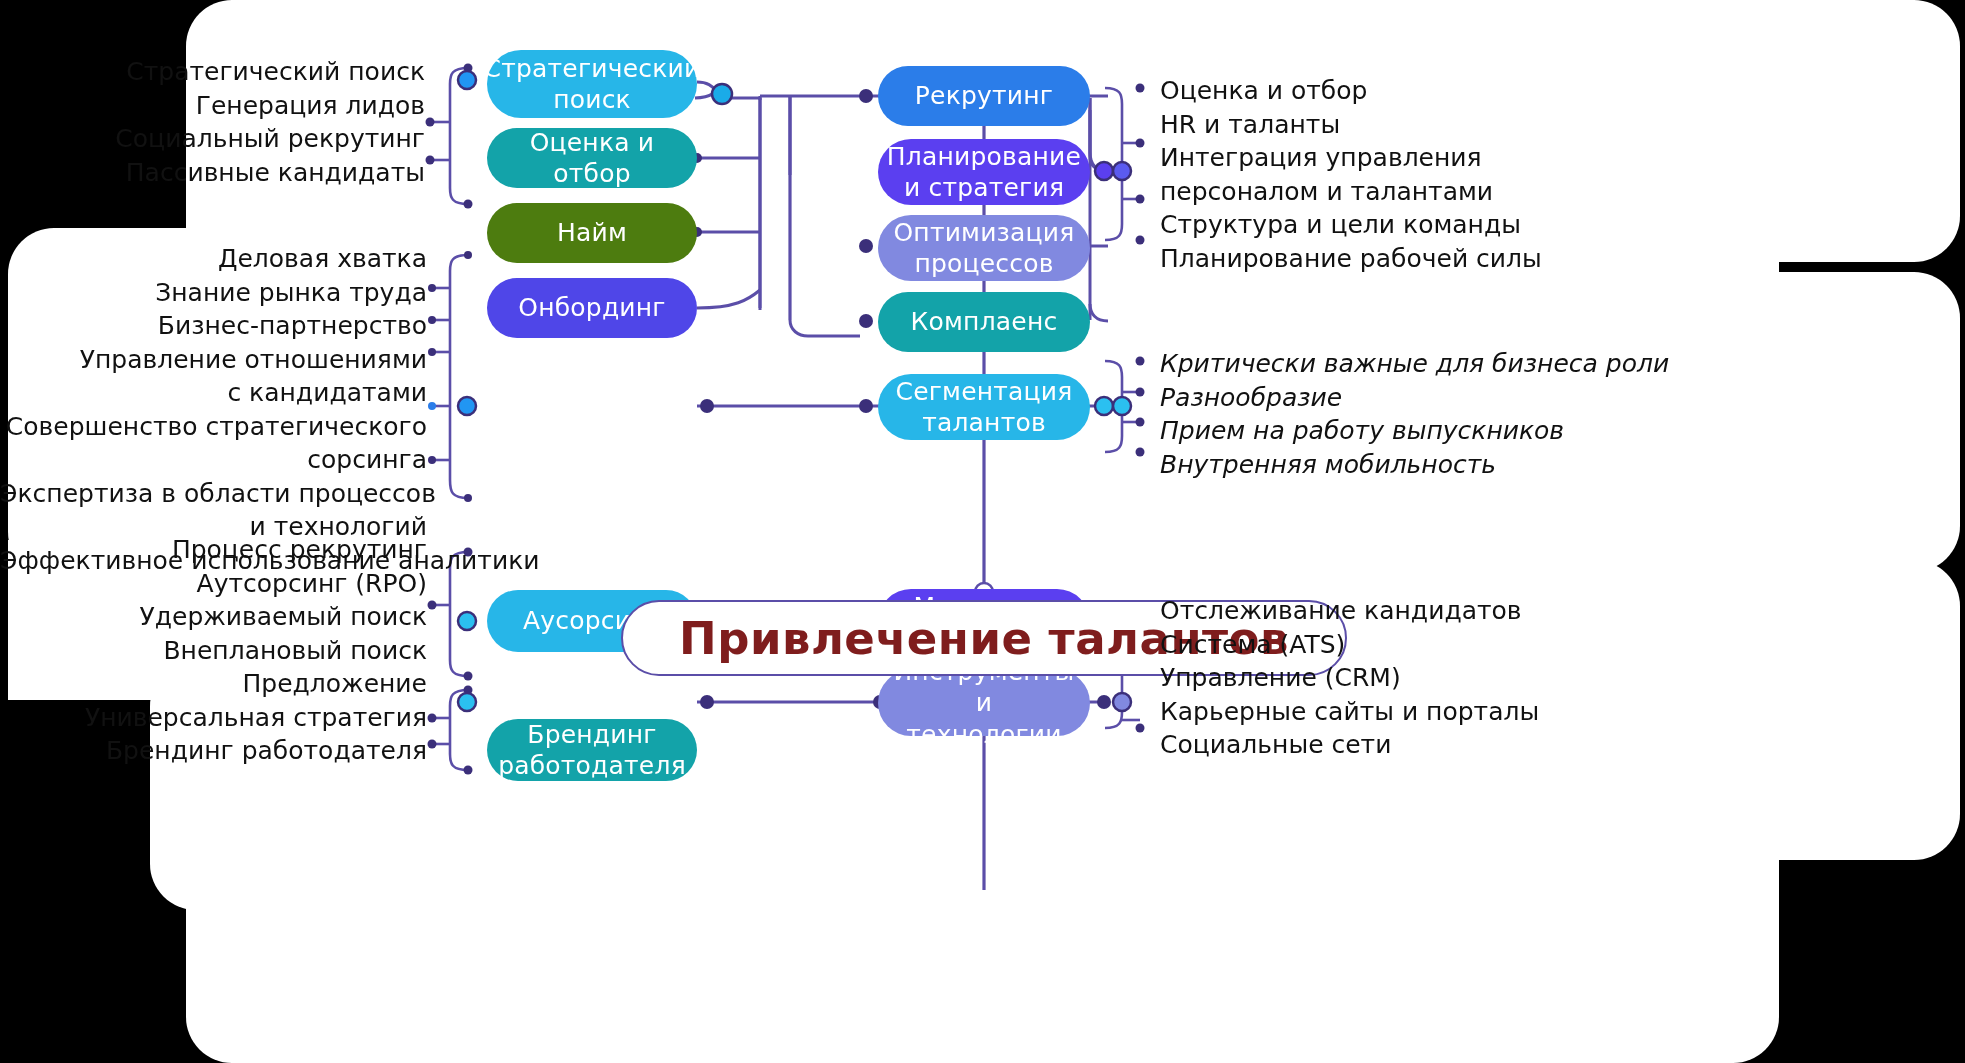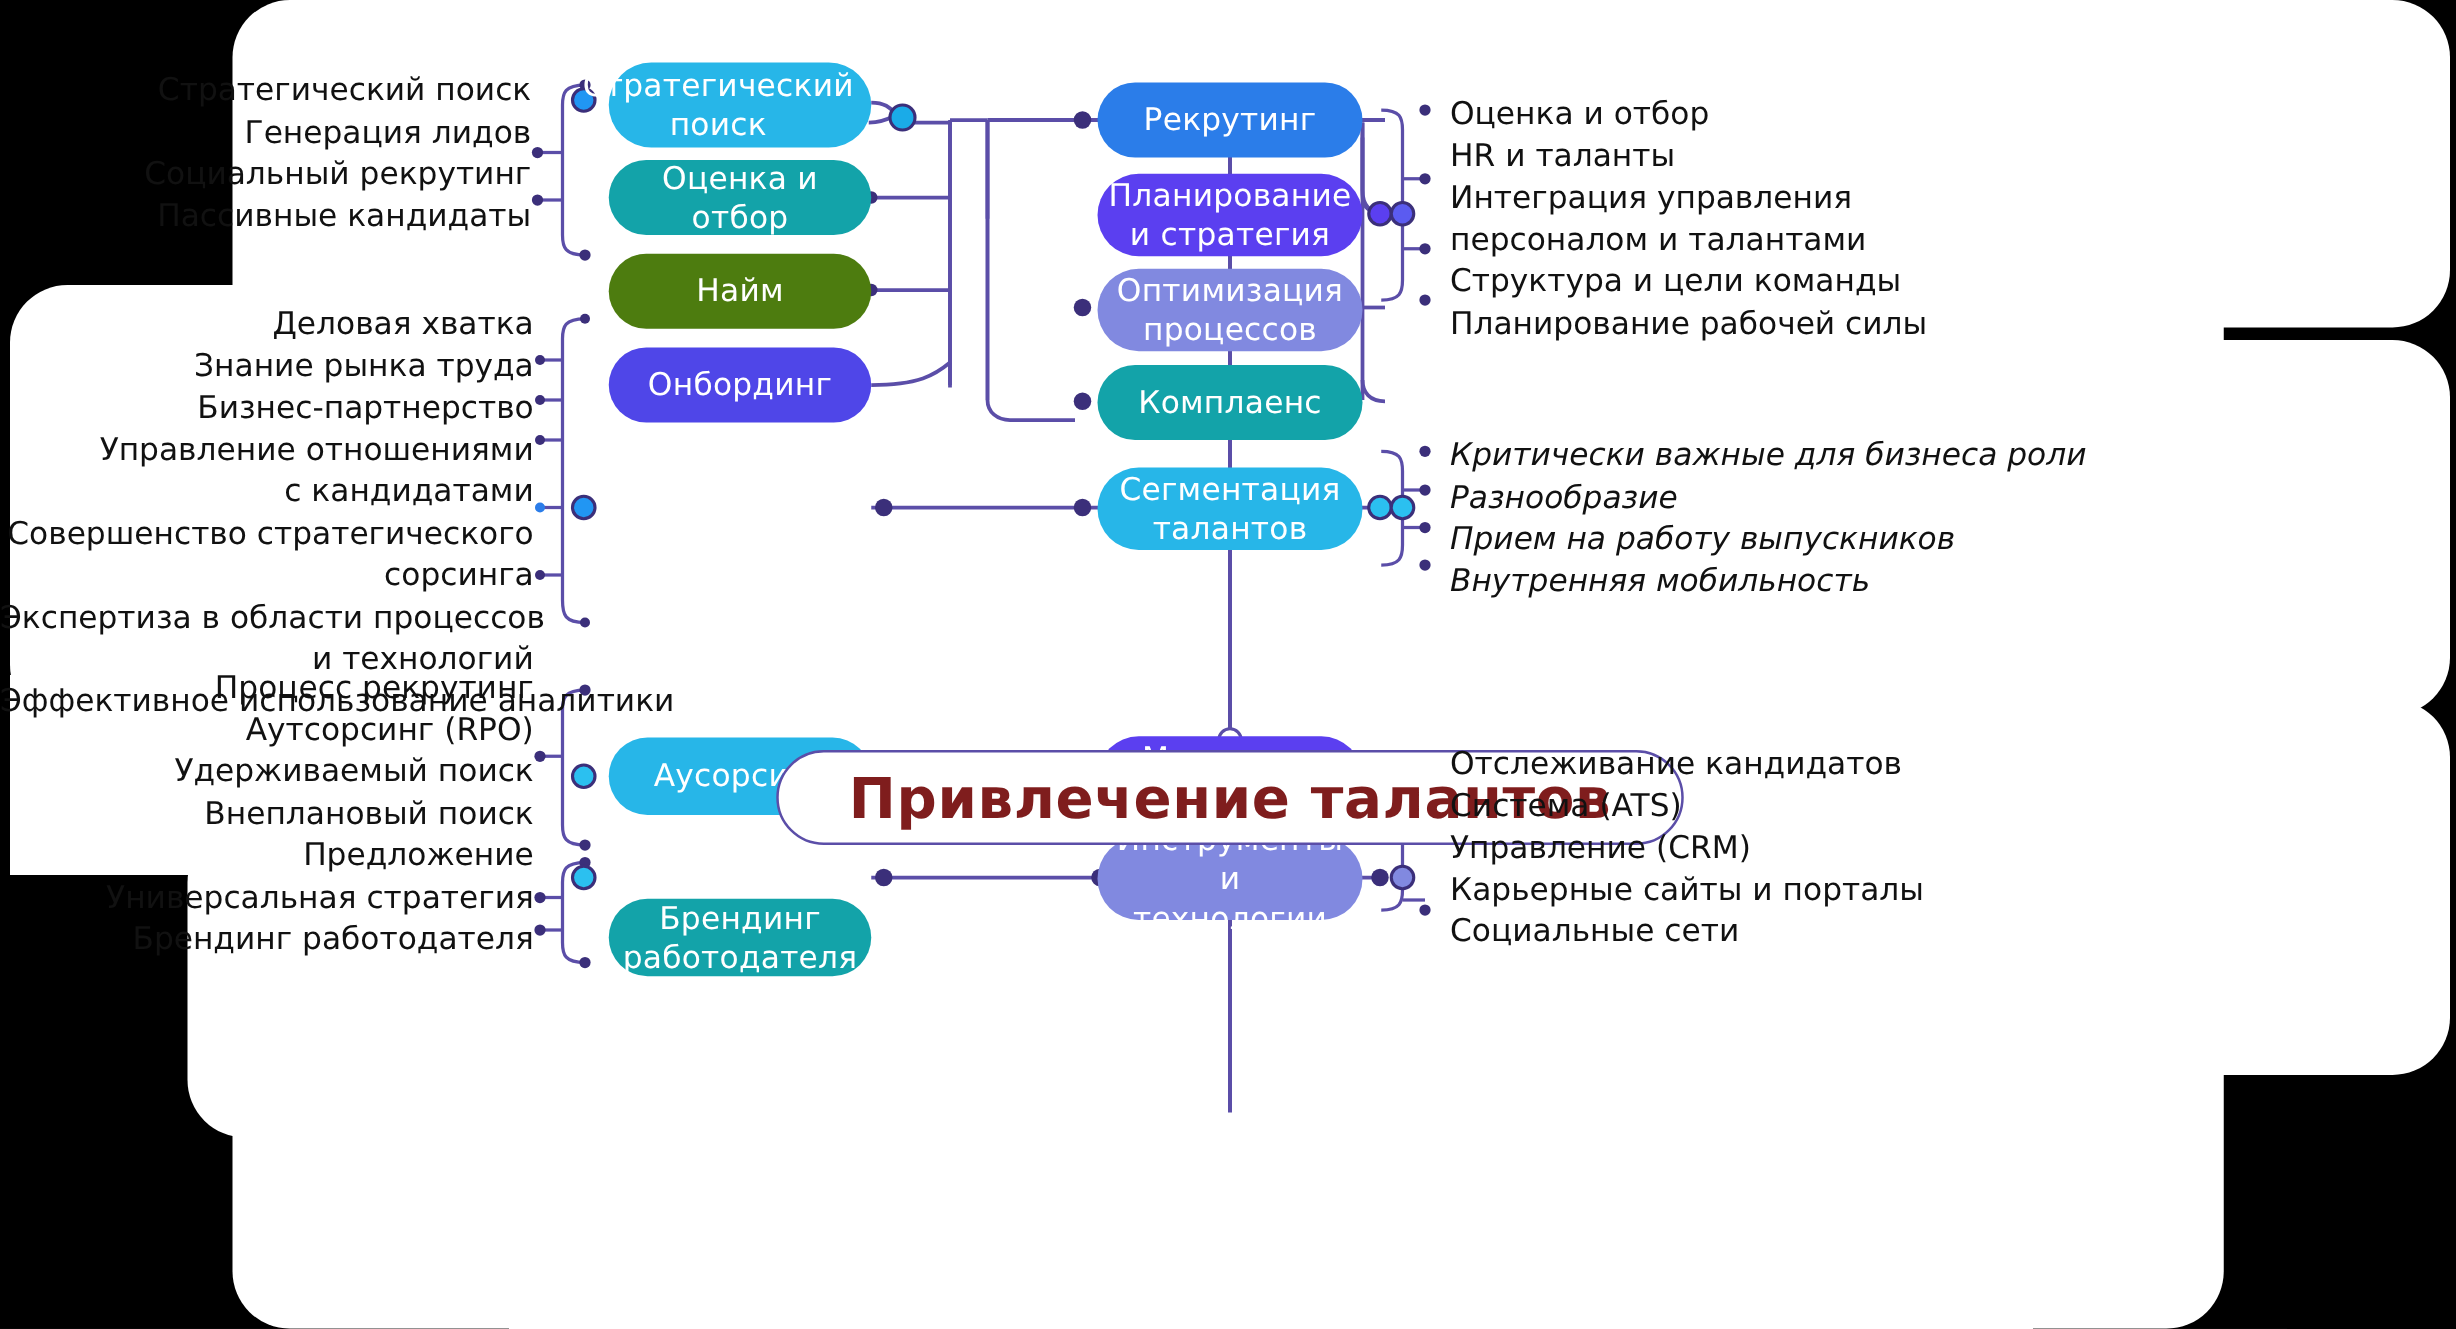--- a/index.html
+++ b/index.html
@@ -260,21 +260,21 @@
       <circle cx="1104" cy="171" r="9" fill="#5b3ff0" stroke="#3b2f7a" stroke-width="2.5"></circle>
       <circle cx="1104" cy="406" r="9" fill="#2bc0f0" stroke="#3b2f7a" stroke-width="2.5"></circle>
       <circle cx="1122" cy="171" r="9" fill="#5b5bf0" stroke="#3b2f7a" stroke-width="2.5"></circle>
       <circle cx="1122" cy="406" r="9" fill="#2bc0f0" stroke="#3b2f7a" stroke-width="2.5"></circle>
       <circle cx="1122" cy="702" r="9" fill="#8189e0" stroke="#3b2f7a" stroke-width="2.5"></circle>
       <circle cx="984" cy="592" r="9" fill="#ffffff" stroke="#5b4ea8" stroke-width="2.5"></circle>
       <circle cx="984" cy="660" r="9" fill="#ffffff" stroke="#5b4ea8" stroke-width="2.5"></circle>
     </g>
   </svg>
 
-  <div class="node" style="left:487px; top:50px; width:210px; height:68px; background:#27b6e8;justify-content:flex-end;">
+  <div class="node" style="left:487px; top:50px; width:210px; height:68px; background:#27b6e8;">
     <div>
       <span>Стратегический</span>
       <span>поиск</span>
     </div>
   </div>
 
   <div class="node" style="left:487px; top:128px; width:210px; height:60px; background:#13a3a9;">
     <span>Оценка и отбор</span>
   </div>
 

